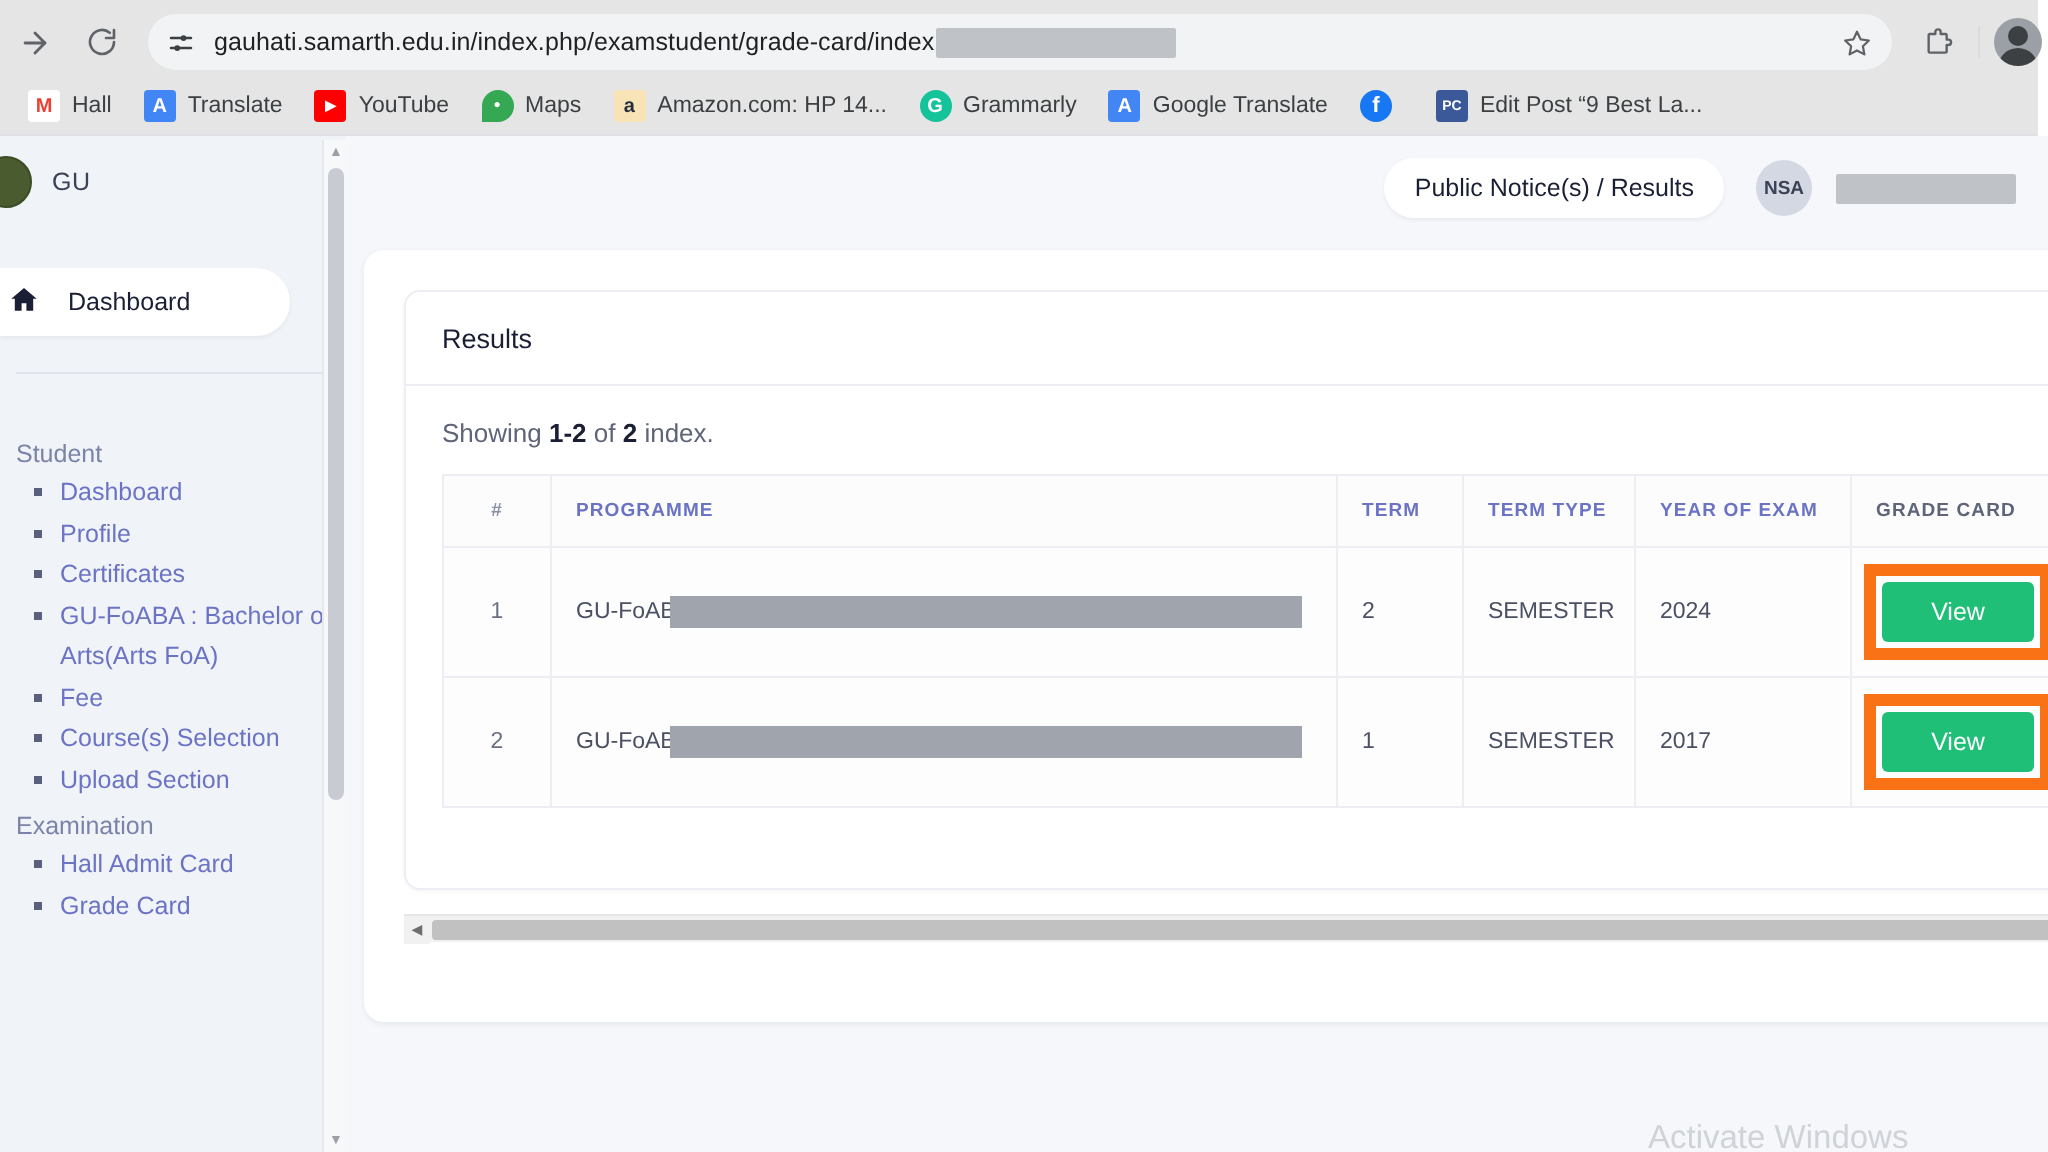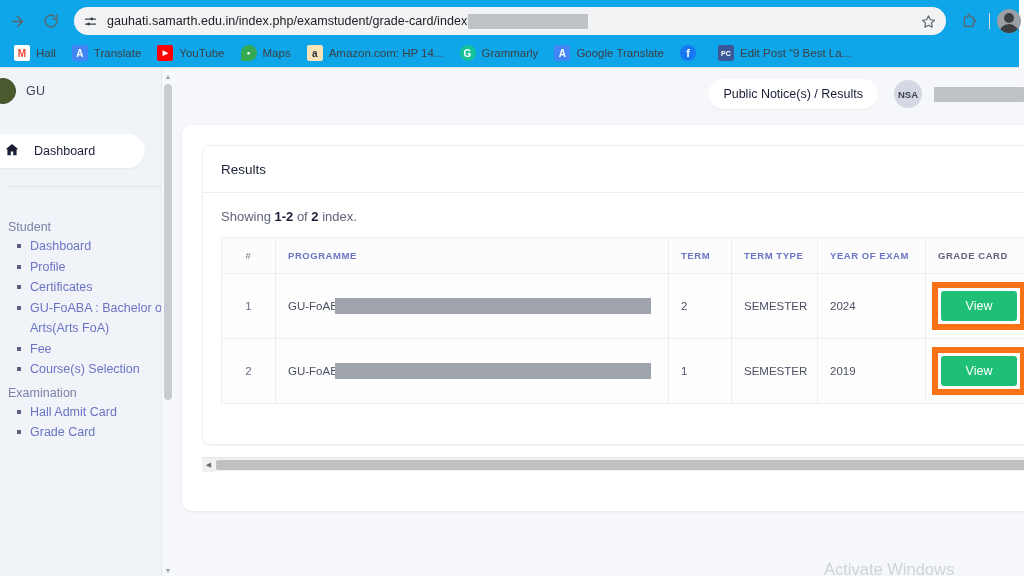--- a/index.html
+++ b/index.html
@@ -6,21 +6,21 @@
   html, body {
     width: 1024px; height: 576px;
     overflow: hidden;
     font-family: "Liberation Sans", sans-serif;
     background: #ffffff;
   }
 
   
   .browser-chrome {
     position: absolute; left: 0; top: 0; width: 1019px; height: 68px;
-    background: #0ea5e9;
+    background: #e5e5e5;
     border-bottom: 1px solid #dfe1e5;
   }
   .toolbar-row {
     position: absolute; left: 0; top: 4px; width: 1024px; height: 34px;
     display: flex; align-items: center;
   }
   .nav-btn {
     width: 30px; height: 30px; border-radius: 50%;
     display: flex; align-items: center; justify-content: center;
     color: #5f6368; flex: none;
@@ -160,21 +160,21 @@
     background: #c8ccd2; border-radius: 4px;
   }
 
   
   .main {
     position: absolute; left: 173px; top: 0; width: 851px; height: 508px;
   }
   .topbar {
     position: absolute; left: 0; top: 0; width: 851px; height: 52px;
     display: flex; align-items: center; justify-content: flex-end;
-    padding-right: 0px;
+    padding-right: 16px;
   }
   .notice-pill {
     height: 30px; background: #ffffff; border-radius: 15px;
     display: flex; align-items: center; padding: 0 15px;
     font-size: 12.5px; color: #1a1f36;
     box-shadow: 0 1px 2px rgba(16,24,40,.06);
   }
   .nsa-avatar {
     width: 28px; height: 28px; border-radius: 50%;
     background: #d4d8e3; margin-left: 16px;
@@ -385,20 +385,21 @@
 
     <div class="nav-scroll">
       <div class="nav-group-title">Student</div>
       <ul class="nav-ul">
         <li class="nav-li">Dashboard</li>
         <li class="nav-li">Profile</li>
         <li class="nav-li">Certificates</li>
         <li class="nav-li">GU-FoABA : Bachelor of Arts(Arts FoA)</li>
         <li class="nav-li">Fee</li>
         <li class="nav-li">Course(s) Selection</li>
+        <li class="nav-li">Upload Section</li>
       </ul>
       <div class="nav-group-title">Examination</div>
       <ul class="nav-ul">
         <li class="nav-li">Hall Admit Card</li>
         <li class="nav-li">Grade Card</li>
       </ul>
     </div>
 
     <div class="side-sb">
       <div class="side-sb-up">▲</div>
@@ -458,21 +459,21 @@
                 </td>
               </tr>
               <tr>
                 <td class="idx">2</td>
                 <td class="prog-cell">
                   <span>GU-FoABA : Ba</span>
                   <span class="prog-redact"></span>
                 </td>
                 <td>1</td>
                 <td>SEMESTER</td>
-                <td>2019</td>
+                <td>2017</td>
                 <td style="padding:8px 6px;">
                   <span class="annot-box">
                     <button class="btn-view">View</button>
                   </span>
                 </td>
               </tr>
             </tbody>
           </table>
         </div>
       </div>

